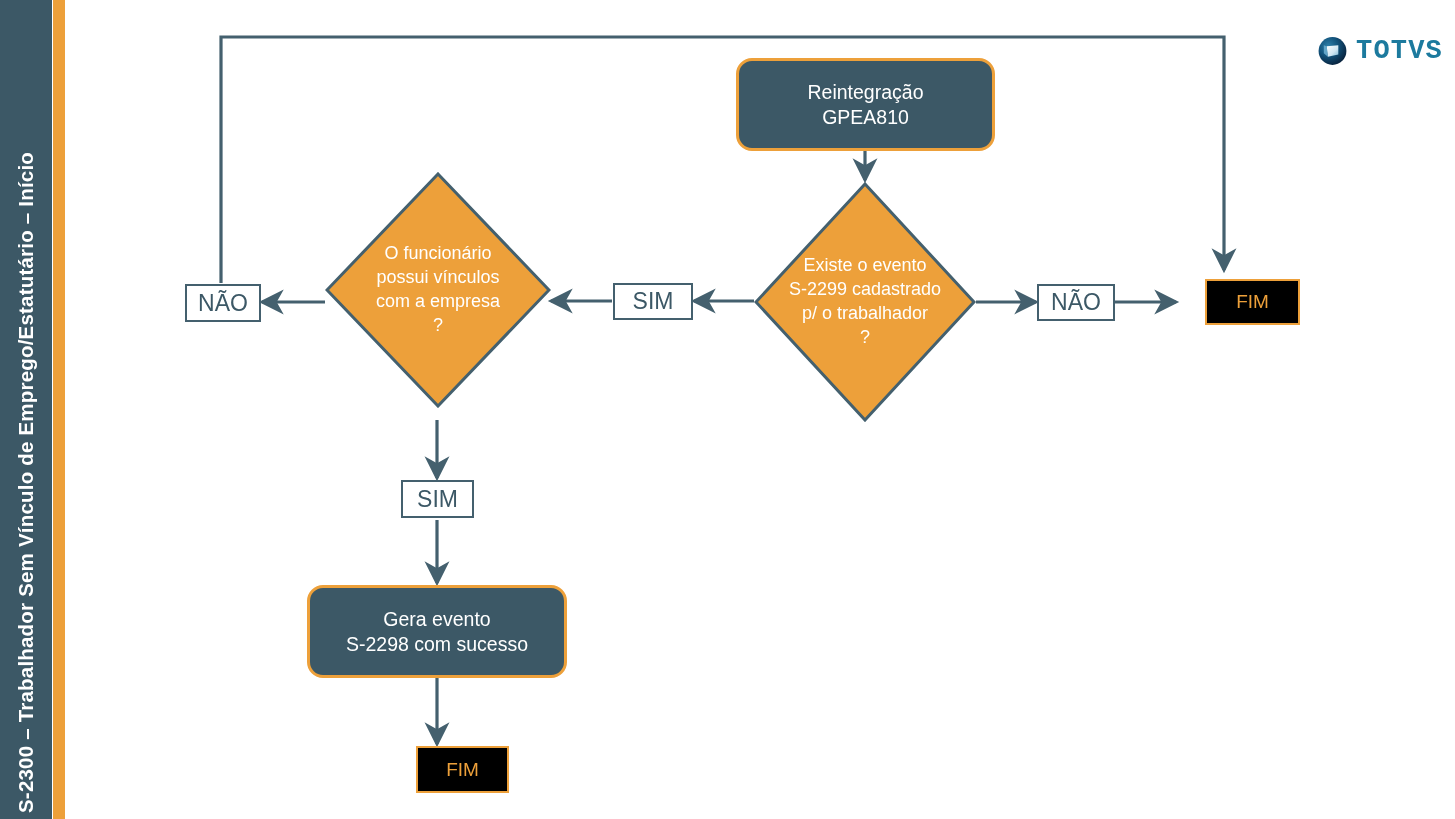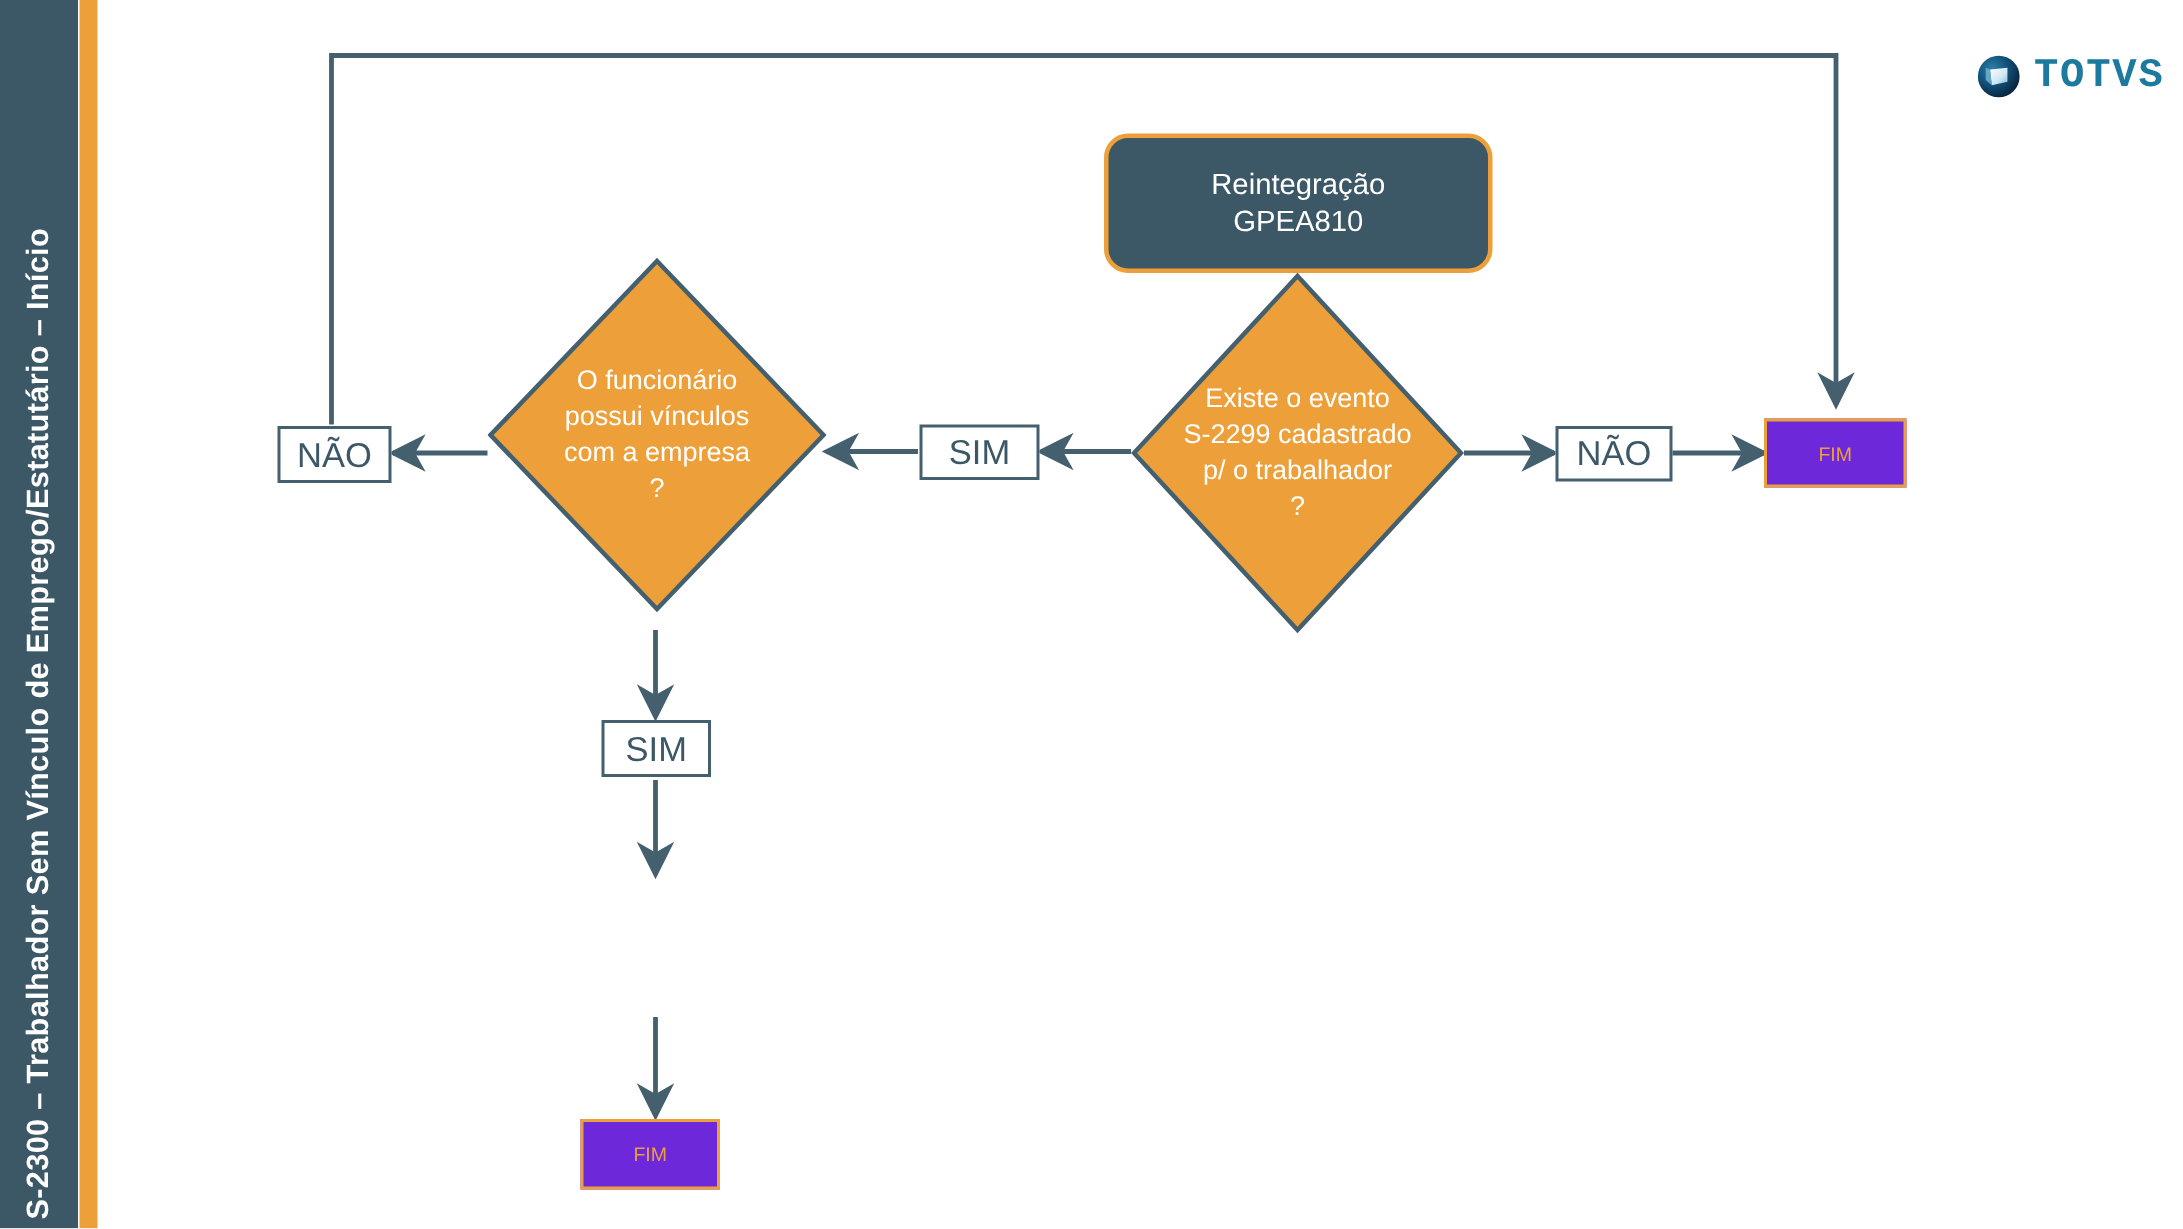--- a/index.html
+++ b/index.html
@@ -81,21 +81,20 @@
 
   
   .proc {
     background: #3C5866;
     border: 3px solid #EDA03A;
     border-radius: 16px;
     color: #ffffff;
     font-size: 19.5px;
     line-height: 1.28;
     font-weight: normal;
-    margin-top: 31px;
   }
 
   
   .diamond-wrap { position: absolute; }
   .diamond-shape {
     position: absolute;
     left: 0; top: 0;
     width: 100%; height: 100%;
   }
   .diamond-label {
@@ -114,24 +113,25 @@
   }
 
   
   .tag {
     background: #ffffff;
     border: 2px solid #44606E;
     color: #3C5866;
     font-size: 23px;
   }
   .tag-end {
-    background: #6d28d9;
+    background: #000000;
     border: 2.5px solid #EDA03A;
     color: #EDA03A;
-    font-size: 13px;
+    font-size: 19px;
+    margin-left: 29px;
   }
 
   
   #edges {
     position: absolute;
     left: 0; top: 0;
     width: 1455px; height: 819px;
     pointer-events: none;
   }
 </style>
@@ -225,16 +225,22 @@
   <div class="node tag" style="left:613px; top:283px; width:80px; height:37px;">SIM</div>
 
   <div class="node tag" style="left:1037px; top:284px; width:78px; height:37px;">NÃO</div>
 
   <div class="node tag" style="left:185px; top:284px; width:76px; height:38px;">NÃO</div>
 
   <div class="node tag-end" style="left:1176px; top:279px; width:95px; height:46px;">FIM</div>
 
   <div class="node tag" style="left:401px; top:480px; width:73px; height:38px;">SIM</div>
 
+  <div class="node proc" style="left:307px; top:585px; width:260px; height:93px;">
+    <div>
+      <div>Gera evento</div>
+      <div>S-2298 com sucesso</div>
+    </div>
+  </div>
 
   <div class="node tag-end" style="left:387px; top:746px; width:93px; height:47px;">FIM</div>
 
 </div>
 
 </body></html>

